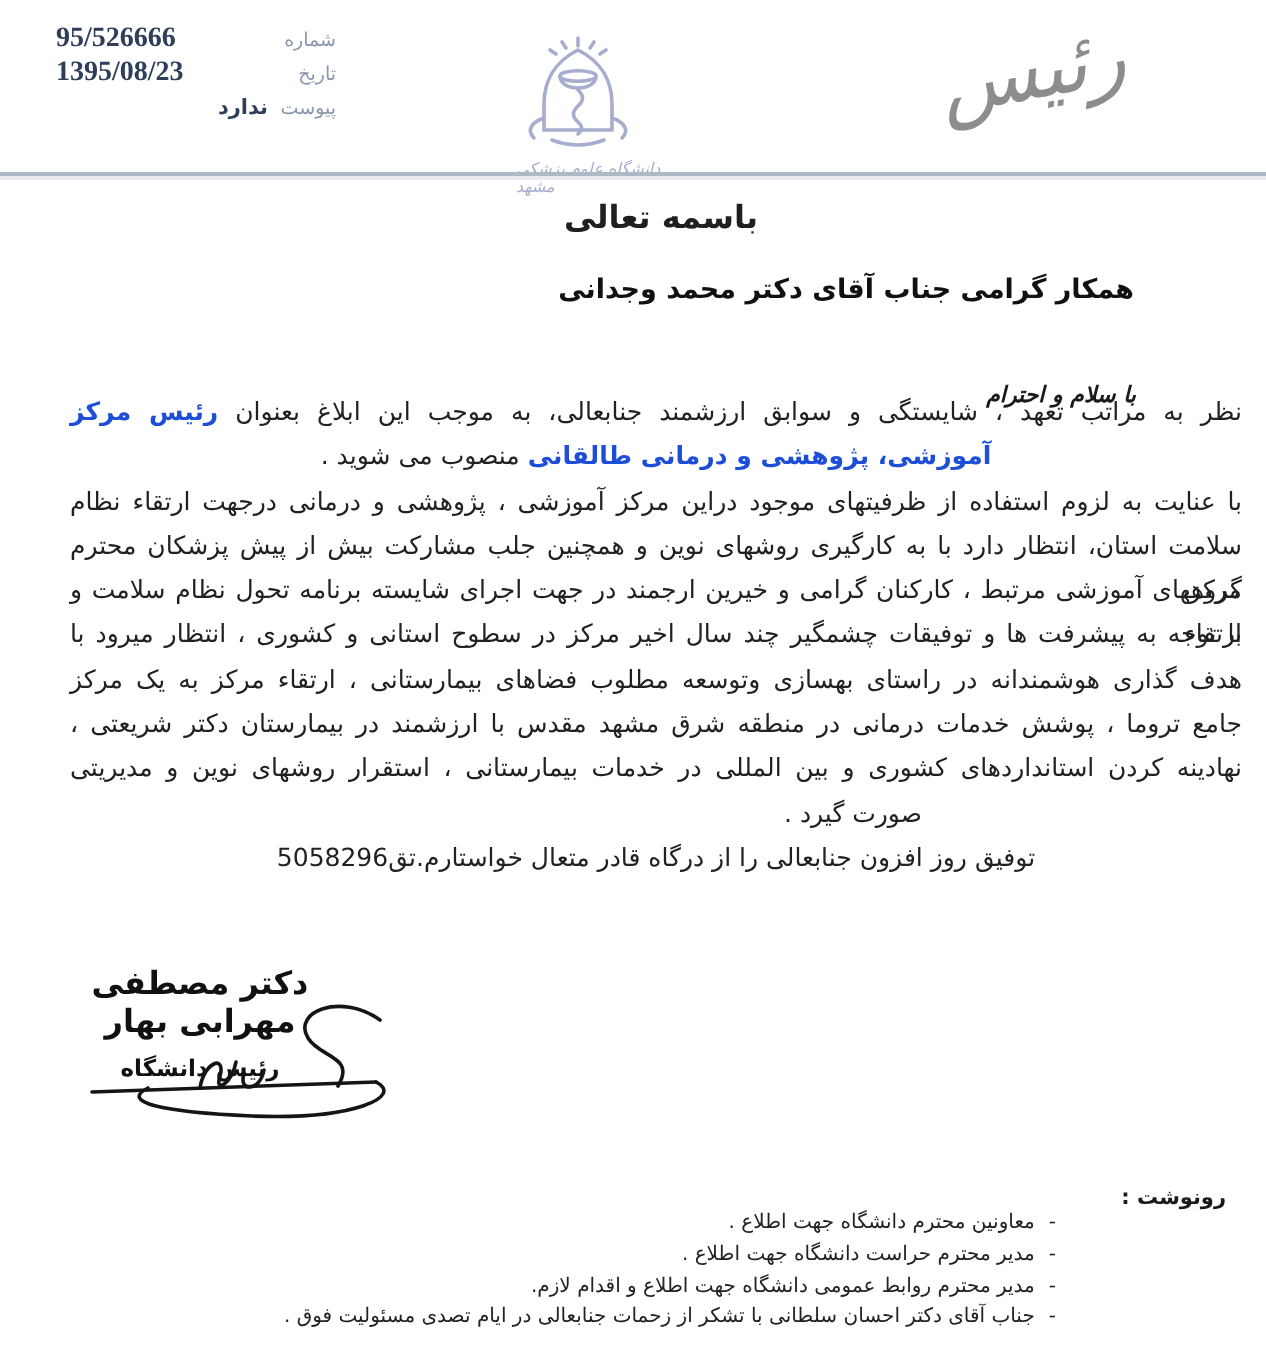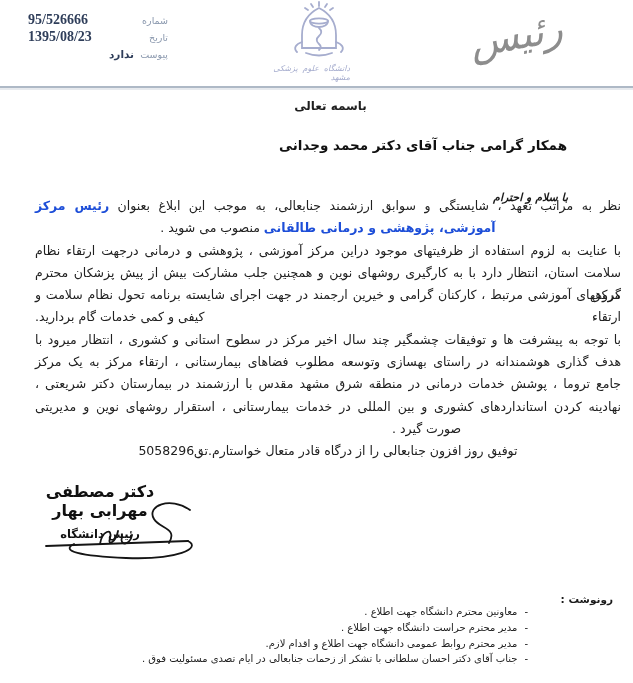--- a/index.html
+++ b/index.html
@@ -9,34 +9,34 @@
 
   
   .ref-block{left:28px;top:12px;width:140px;direction:rtl;}
   .ref-row{display:flex;align-items:baseline;margin-bottom:1px;}
   .ref-label{width:34px;color:#8997ad;font-size:9.5px;flex:none;text-align:right;padding-top:3px;}
   .ref-value{flex:1;text-align:left;color:#2f3e5a;font-weight:bold;
              font-family:"Liberation Serif", serif;font-size:14px;direction:ltr;}
   .ref-value.fa{font-family:"DejaVu Sans", sans-serif;font-size:10.5px;direction:rtl;text-align:right;padding-left:56px;}
 
   
-  .logo-wrap{left:258px;top:1px;width:92px;text-align:right;color:#a6adce;font-family:Liberation Mono, monospace;}
+  .logo-wrap{left:258px;top:18px;width:92px;text-align:left;color:#a6adce;}
   .logo-caption{font-size:8px;font-style:italic;color:#a6adce;margin-top:-2px;letter-spacing:-0.5px;}
 
   
   .president{left:468px;top:12px;width:100px;height:70px;color:#8d8d8d;
              font-family:"DejaVu Serif", serif;font-style:italic;font-size:40px;
              transform:rotate(-10deg);text-align:center;}
 
   
   .rule{left:0;top:86px;width:633px;height:4px;
         background:linear-gradient(#aeb9c6 0 55%,#e7eaee 55% 100%);}
 
   .bismillah{left:0;top:99px;width:633px;text-align:center;text-indent:28px;
-             font-size:12px;font-weight:bold;color:#1f1f1f;}
+             font-size:16px;font-weight:bold;color:#1f1f1f;}
 
   .recipient{top:137px;right:66px;font-size:13.5px;font-weight:bold;color:#111;direction:rtl;}
   .salutation{top:191px;right:65px;font-size:11px;font-weight:bold;color:#1a1a1a;direction:rtl;font-style:italic;}
 
   
   .body-block{left:35px;top:195px;width:586px;direction:rtl;font-size:12.5px;color:#212121;}
   .bline{height:22.3px;line-height:22.3px;}
   .bline.j{text-align:justify;text-align-last:justify;-moz-text-align-last:justify;}
   .bline.c{text-align:center;}
   .bline.l{text-align:left;}
@@ -103,21 +103,20 @@
 <div class="abs recipient">همکار گرامی جناب آقای  دکتر محمد وجدانی</div>
 
 <div class="abs salutation">با سلام و احترام</div>
 
 <div class="abs body-block">
   <div class="bline j"><span>نظر به مراتب تعهد ، شایستگی و سوابق ارزشمند جنابعالی، به موجب این ابلاغ بعنوان </span><b>رئیس مرکز</b></div>
   <div class="bline c"><b>آموزشی، پژوهشی و درمانی طالقانی</b><span> منصوب می شوید .</span></div>
   <div class="bline j">با عنایت به لزوم استفاده از ظرفیتهای موجود دراین مرکز آموزشی ، پژوهشی و درمانی درجهت ارتقاء نظام</div>
   <div class="bline j">سلامت استان، انتظار دارد با به کارگیری روشهای نوین و همچنین جلب مشارکت بیش از پیش پزشکان محترم مرکز،</div>
   <div class="bline j">گروههای آموزشی مرتبط ، کارکنان گرامی و خیرین ارجمند در جهت اجرای شایسته برنامه تحول نظام سلامت و ارتقاء</div>
-  <div class="bline l">کیفی و کمی خدمات گام بردارید.</div>
   <div class="bline j">با توجه به پیشرفت ها و توفیقات چشمگیر چند سال اخیر مرکز در سطوح استانی و کشوری ، انتظار میرود با</div>
   <div class="bline j">هدف گذاری هوشمندانه در راستای بهسازی وتوسعه مطلوب فضاهای بیمارستانی ، ارتقاء مرکز به یک مرکز</div>
   <div class="bline j">جامع تروما ، پوشش خدمات درمانی در منطقه شرق مشهد مقدس با ارزشمند در بیمارستان دکتر شریعتی ،</div>
   <div class="bline j">نهادینه کردن استانداردهای کشوری و بین المللی در خدمات بیمارستانی ، استقرار روشهای نوین و مدیریتی</div>
   <div class="bline ri">صورت گیرد .</div>
   <div class="bline c">توفیق روز افزون جنابعالی را از درگاه قادر متعال خواستارم.تق5058296</div>
 </div>
 
 <div class="abs sig-block">
   <div class="sig-name">دکتر مصطفی مهرابی بهار</div>

